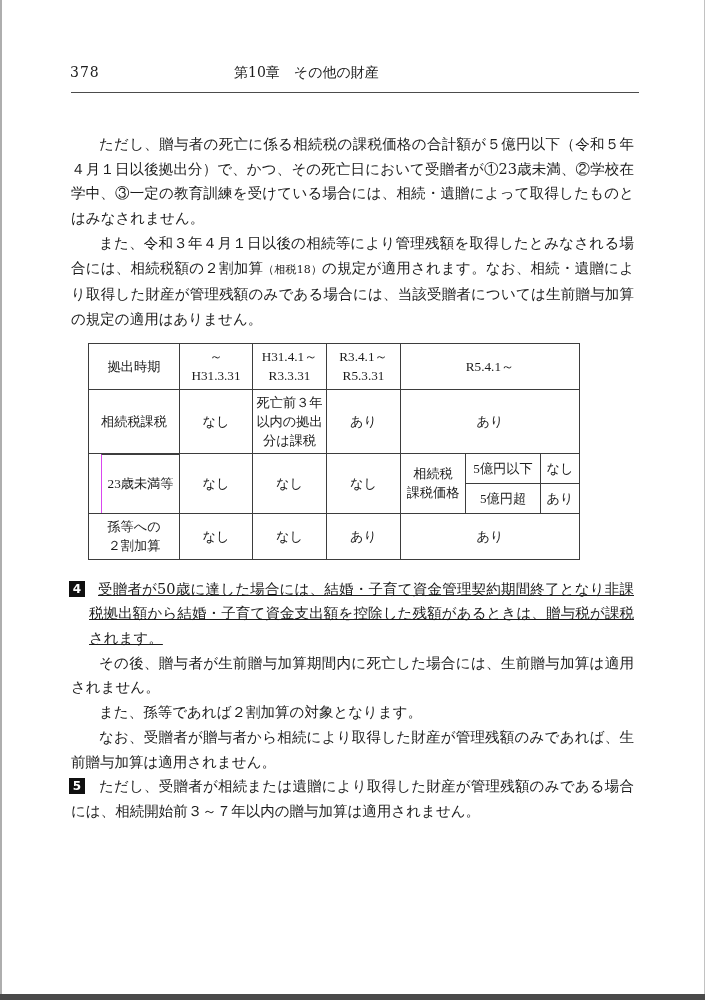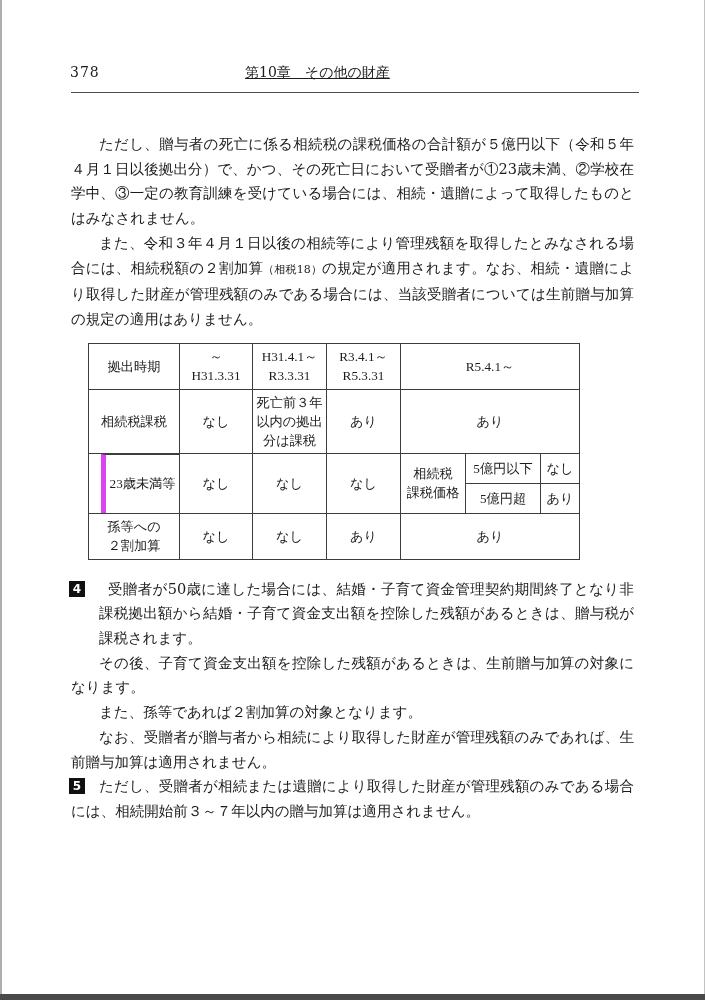--- a/index.html
+++ b/index.html
@@ -11,21 +11,21 @@
     position:relative;
     overflow:hidden;
   }
   
   .edge-left   { position:absolute; left:0; top:0; width:2px; height:100%; background:#6b6b6b; opacity:.55; }
   .edge-right  { position:absolute; right:0; top:0; width:1px; height:100%; background:#9a9a9a; opacity:.6; }
   .edge-bottom { position:absolute; left:0; bottom:0; width:100%; height:6px; background:#4a4a4a; }
 
   
   .page-number { position:absolute; left:70px; top:64px; font-size:14px; letter-spacing:1px; }
-  .chapter-title { position:absolute; left:245px; top:64px; font-size:14px;text-decoration:underline; }
+  .chapter-title { position:absolute; left:234px; top:64px; font-size:14px; }
   .header-rule { position:absolute; left:71px; top:92px; width:568px; height:0; border-top:1px solid #4c4c4c; }
 
   
   .content { position:absolute; left:71px; top:132px; width:563px; }
   .para {
     margin:0; font-size:14.5px; line-height:24.7px;
     text-align:justify; text-indent:28px;
   }
   .small-ref { font-size:11px;margin-top:24px; }
 
@@ -38,33 +38,33 @@
   table.tax-table td {
     border:1px solid #3d3d3d;
     text-align:center; vertical-align:middle;
     white-space:pre-line; padding:2px 2px;
   }
   td.cell-left { text-align:left; padding-left:7px; }
   td.label-souzoku { border-bottom:none; }
   td.inset-cell { border-top:none; position:relative; padding:0; }
   .inset-box {
     position:absolute; left:12px; top:0; right:0; bottom:0;
-    border-top:1px solid #3d3d3d; border-left:5px solid #d946ef;
+    border-top:1px solid #3d3d3d; border-left:1px solid #d946ef;
     display:flex; align-items:center; justify-content:center;
   }
 
   
   .item { position:relative; }
   .badge {
     position:absolute; left:-2px; top:4px;
     width:16px; height:16px; background:#101010; color:#ffffff;
     font-family:"DejaVu Sans", sans-serif; font-weight:bold; font-size:12px;
     display:flex; align-items:center; justify-content:center;
   }
-  .item-4 .lead { margin-left:28px; text-indent:9px; }
+  .item-4 .lead { margin-left:18px; text-indent:9px;text-decoration:underline; }
   .item-5 .lead { margin-left:2px;  text-indent:28px; }
 </style>
 </head>
 <body>
 
 <div class="edge-left"></div>
 <div class="edge-right"></div>
 <div class="edge-bottom"></div>
 
 <div class="page-number">378</div>
@@ -133,21 +133,21 @@
         <td>あり</td>
         <td colspan="3">あり</td>
       </tr>
     </tbody>
       </table>
   </div>
 
   <div class="item item-4">
     <span class="badge">4</span>
     <p class="para lead">受贈者が50歳に達した場合には、結婚・子育て資金管理契約期間終了となり非課税拠出額から結婚・子育て資金支出額を控除した残額があるときは、贈与税が課税されます。</p>
-    <p class="para sub">その後、子育て資金支出額を控除した残額があるときは、生前贈与加算の対象になります。</p>
+    <p class="para sub">その後、贈与者が生前贈与加算期間内に死亡した場合には、生前贈与加算は適用されません。</p>
     <p class="para sub">また、孫等であれば２割加算の対象となります。</p>
     <p class="para sub">なお、受贈者が贈与者から相続により取得した財産が管理残額のみであれば、生前贈与加算は適用されません。</p>
   </div>
 
   <div class="item item-5">
     <span class="badge">5</span>
     <p class="para sub">ただし、受贈者が相続または遺贈により取得した財産が管理残額のみである場合には、相続開始前３～７年以内の贈与加算は適用されません。</p>
   </div>
 
 </div>

